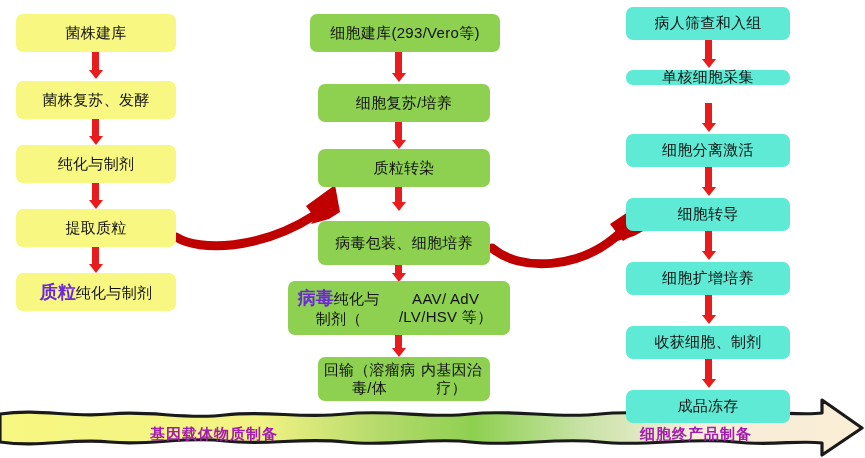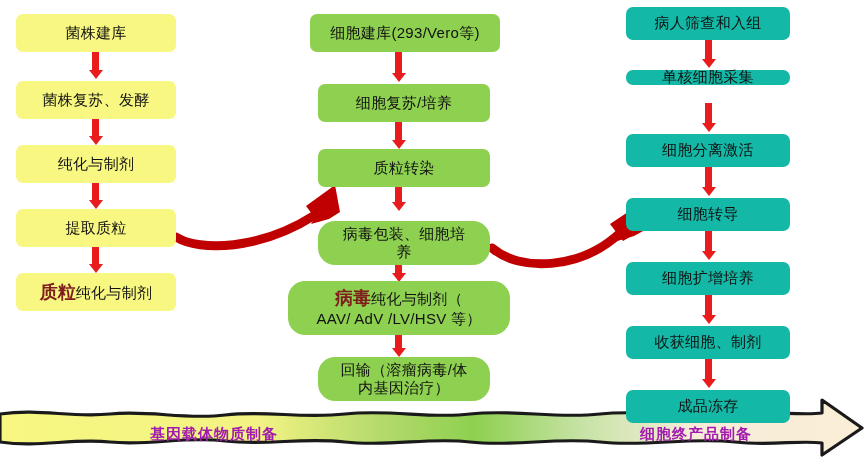--- a/index.html
+++ b/index.html
@@ -10,25 +10,25 @@
 
   
   .node{position:absolute;box-sizing:border-box;border-radius:7px;
         display:flex;align-items:center;justify-content:center;
         text-align:center;line-height:1.12;color:#111111;
         font-size:15px;letter-spacing:.3px;padding:1px 4px;}
   .node .line{display:block;}
 
   .yellow{background:#f7f781;}
   .green {background:#8ed050;}
-  .cream {background:#14b8a6;}
+  .cream {background:#5eead4;}
 
-  .hl{color:#7f1d1d;font-weight:bold;font-size:18px;letter-spacing:0;}
+  .hl{color:#6d28d9;font-weight:bold;font-size:18px;letter-spacing:0;}
 
-  .node.two{flex-direction:column;line-height:1.22;border-radius:17px;}
+  .node.two{flex-direction:row;line-height:1.22;}
 
   
   .varrow{position:absolute;width:7px;background:#e81c1c;}
   .varrow::after{content:"";position:absolute;left:50%;bottom:-8px;
      transform:translateX(-50%);width:0;height:0;
      border-left:7px solid transparent;border-right:7px solid transparent;
      border-top:9px solid #e81c1c;}
 
   
   .curve{position:absolute;left:0;top:0;width:865px;height:458px;

